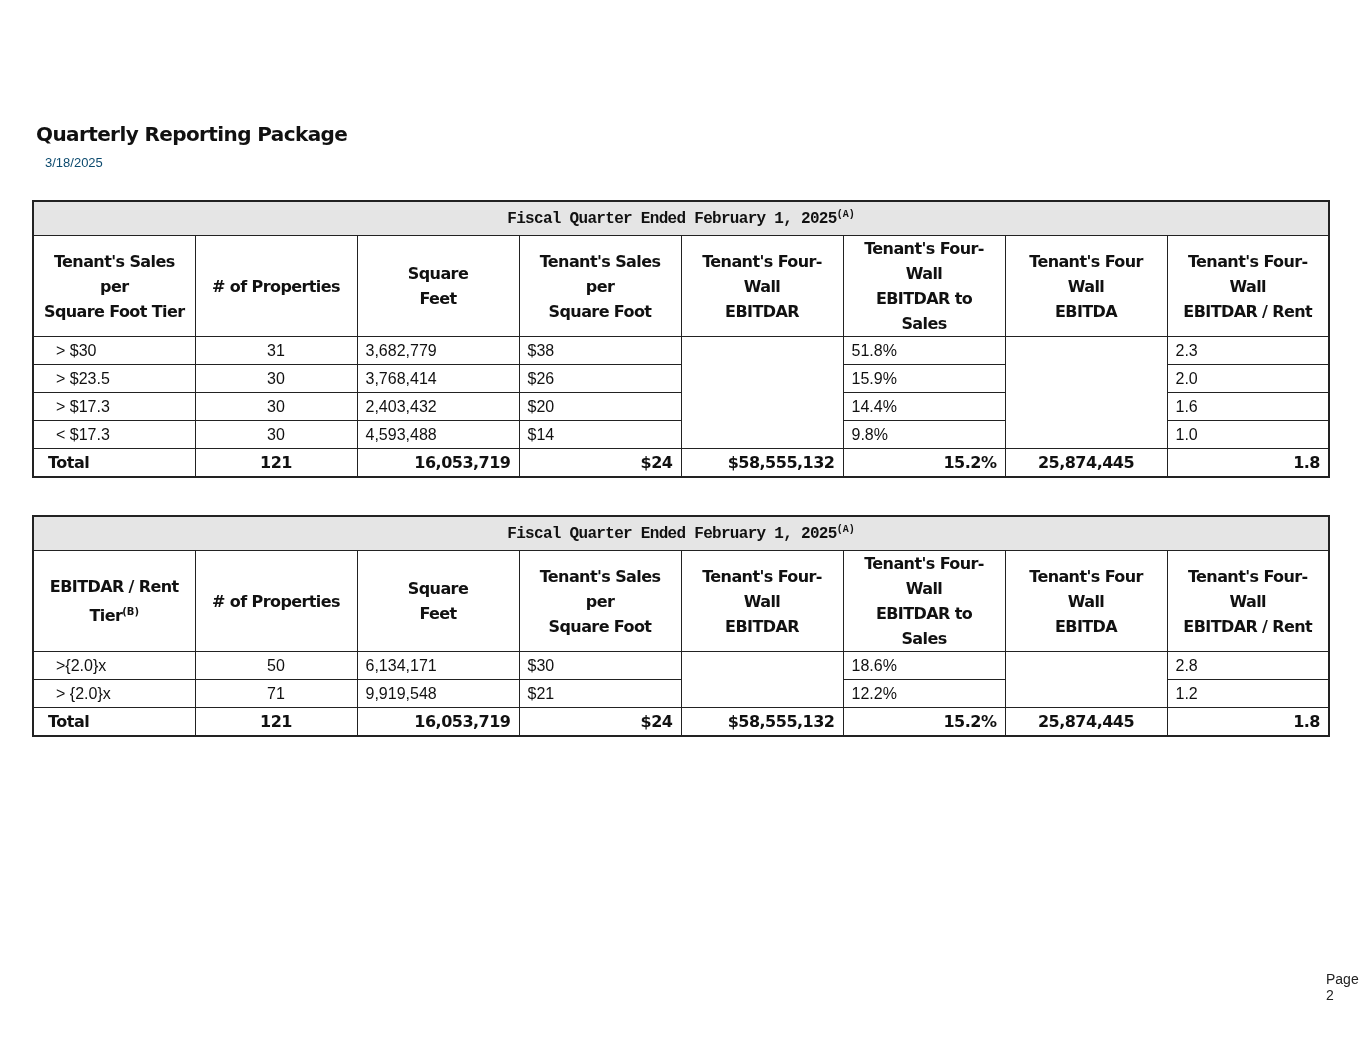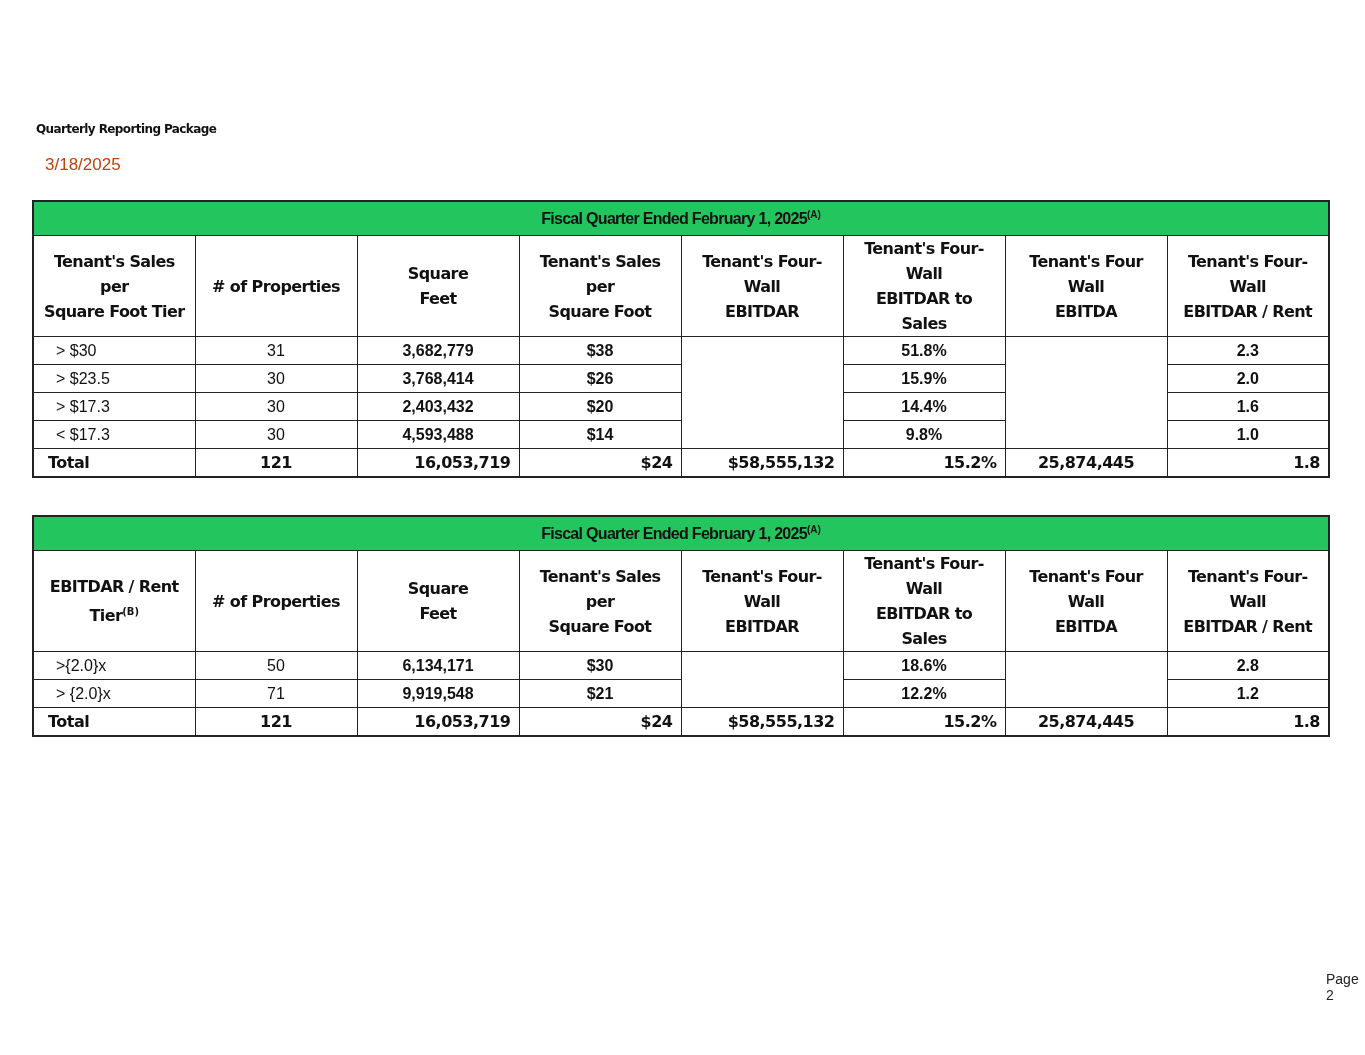--- a/index.html
+++ b/index.html
@@ -2,53 +2,53 @@
 <html><head>
 <meta charset="utf-8">
 <style>
   html, body { margin: 0; padding: 0; background: #ffffff; }
   body {
     width: 1365px; height: 1055px; position: relative; overflow: hidden;
     font-family: "Liberation Sans", sans-serif; color: #111;
   }
   .doc-title {
     position: absolute; left: 36px; top: 122px;
-    font-family: "DejaVu Sans", sans-serif; font-weight: bold; font-size: 12px;
+    font-family: "DejaVu Sans", sans-serif; font-weight: bold; font-size: 20px;
     letter-spacing: -0.6px; color: #111;
   }
   .doc-date {
     position: absolute; left: 45px; top: 155px;
-    font-size: 17px; color: #c2410c;
+    font-size: 13px; color: #0c4a6e;
   }
   table.report {
     position: absolute; left: 32px; width: 1298px;
     border-collapse: collapse; table-layout: fixed;
     border: 2px solid #222;
   }
   #table1 { top: 200px; }
   #table2 { top: 515px; }
   table.report td, table.report th {
     border: 1.5px solid #222; padding: 0 8px;
     font-size: 16px; color: #111;
   }
   .band th {
-    background: #22c55e; height: 33px; text-align: center;
-    font-family: Liberation Sans, sans-serif; font-weight: bold; font-size: 16px;
+    background: #e5e5e5; height: 33px; text-align: center;
+    font-family: Liberation Mono, monospace; font-weight: bold; font-size: 16px;
     letter-spacing: -0.7px; color: #c00000;
   }
   .band sup, .hdr sup { font-size: 10px; letter-spacing: 0; }
   .hdr th {
     height: 80px; text-align: center; line-height: 25px;
     font-family: "DejaVu Sans", sans-serif; font-weight: bold; font-size: 14.5px;
     letter-spacing: -0.6px; color: #111;
   }
   .row td { height: 27px; }
   .row td.tier { text-align: left; padding-left: 22px; }
   .row td.c { text-align: center; }
-  .row td.r { text-align: center; font-weight: bold; }
+  .row td.r { text-align: left; }
   .row td.blank { border-top: none; border-bottom: none; }
   .total td {
     height: 27px; font-weight: bold;
     font-family: "DejaVu Sans", sans-serif; font-size: 15px; letter-spacing: -0.5px;
   }
   .total td.lbl { text-align: left; padding-left: 14px; }
   .total td.c { text-align: center; }
   .total td.r { text-align: right; }
   .footnotes {
     position: absolute; left: 34px; top: 752px;

